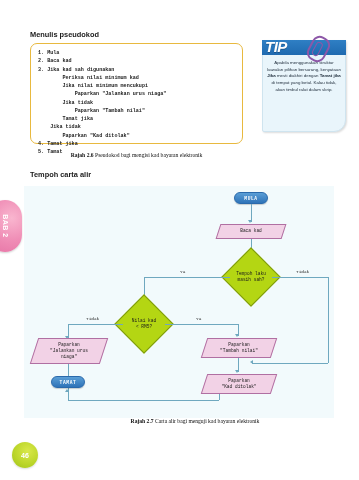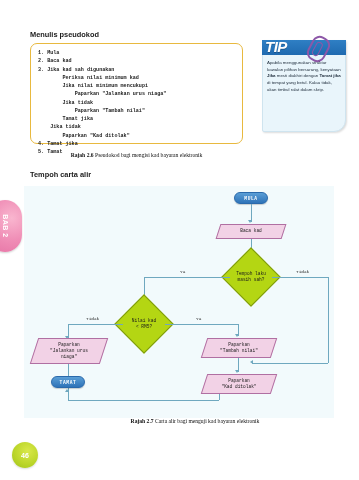--- a/index.html
+++ b/index.html
@@ -55,21 +55,21 @@
     position:absolute;text-align:center;
     font-family:"Liberation Serif",serif;
     font-size:5.6px;color:#111;
   }
   .caption b{font-weight:bold;}
   #cap-26{left:30px;top:152px;width:213px;}
   #cap-27{left:80px;top:418px;width:230px;}
 
   
   .tip{
-    position:absolute;left:262px;top:40px;width:84px;height:92px;
+    position:absolute;left:262px;top:40px;width:84px;height:92px;text-align:center;
   }
   .tip-body{
     position:absolute;inset:0;
     background:#e9f5fb;
     border:1px solid #cfe4ef;
     border-radius:2px 2px 12px 2px;
     box-shadow:1px 1px 2px rgba(0,0,0,.14);
   }
   .tip-head{
     position:absolute;left:0;top:0;width:100%;height:15px;

